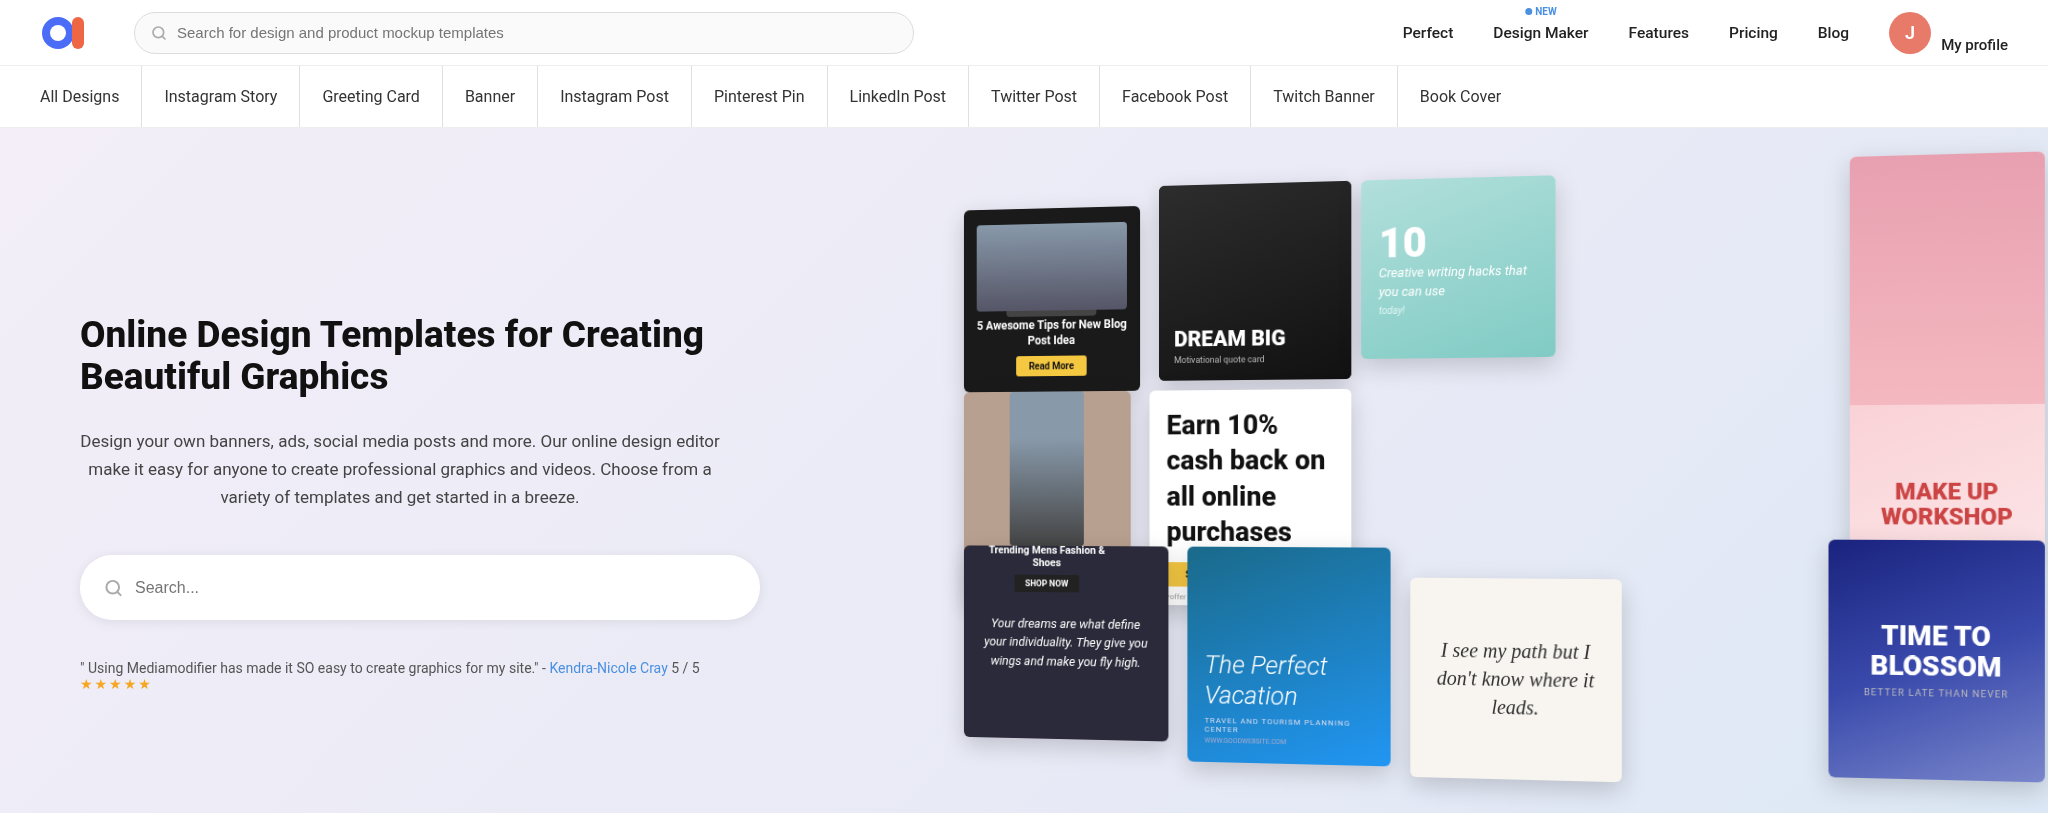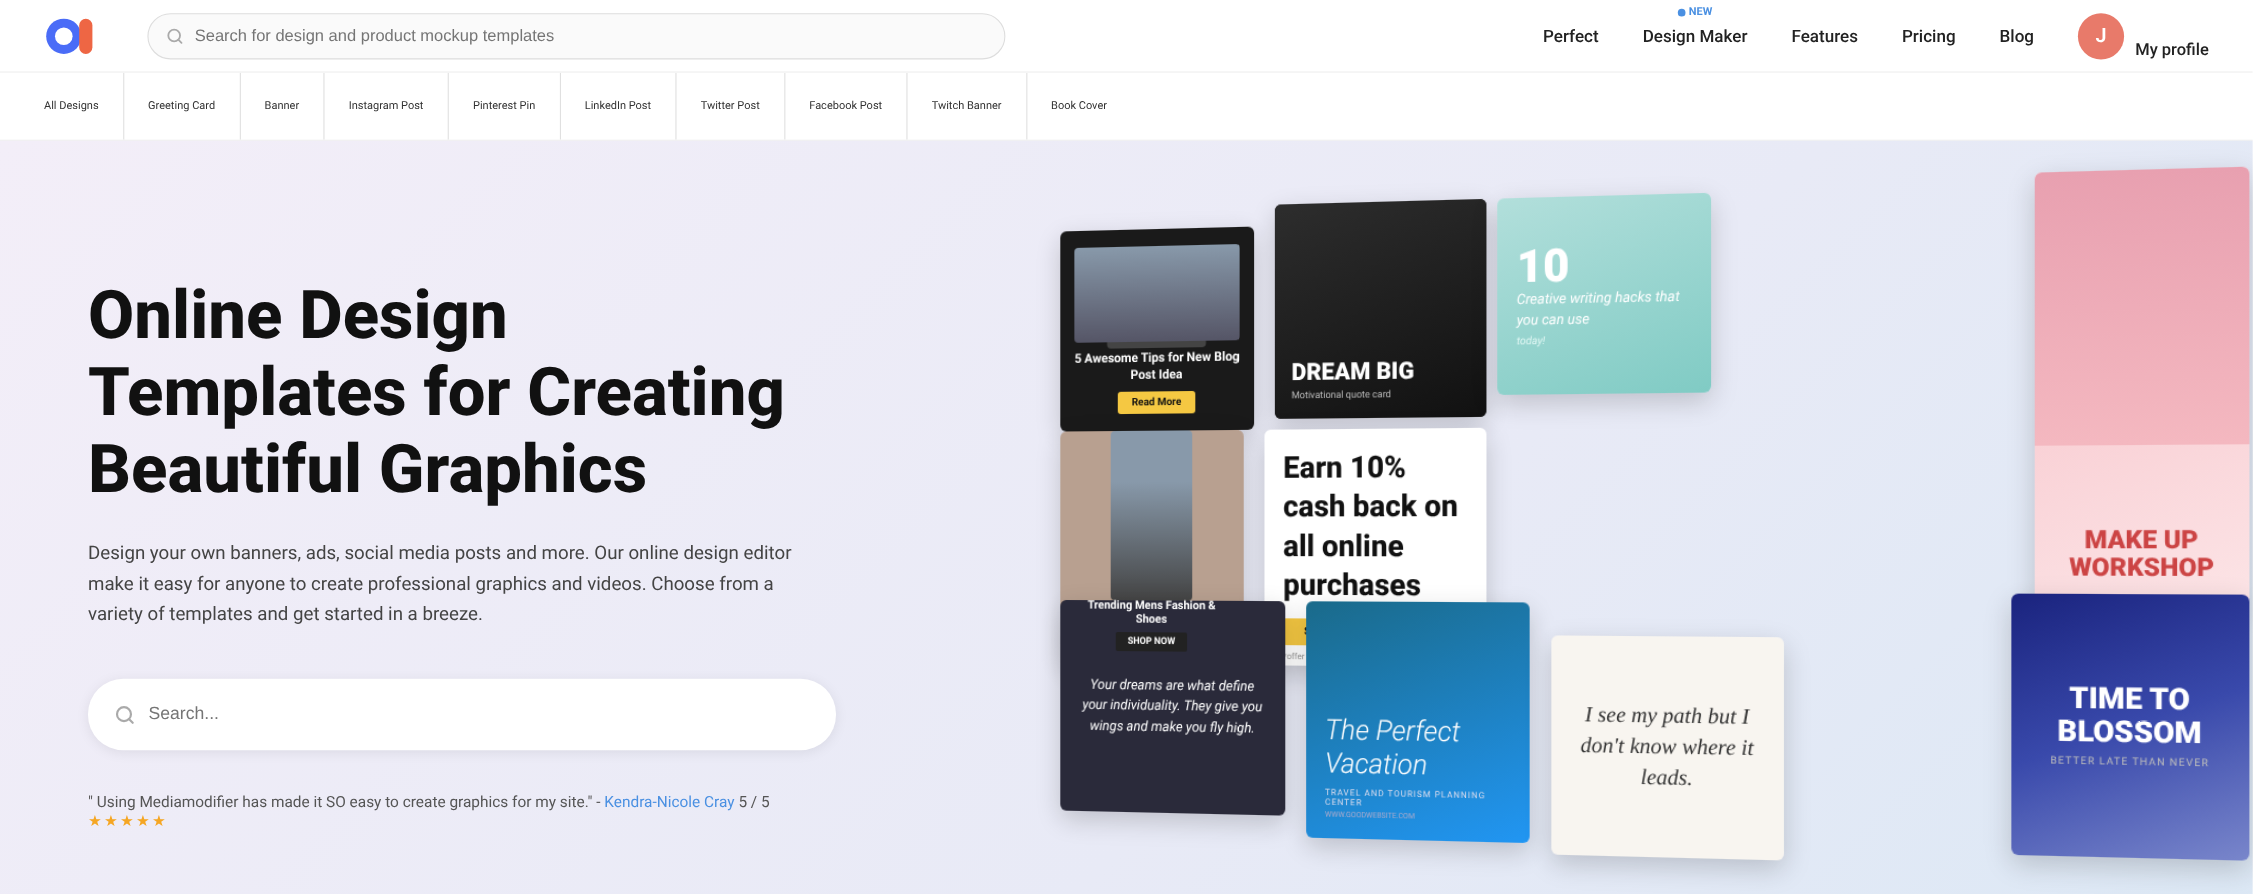--- a/index.html
+++ b/index.html
@@ -105,21 +105,21 @@
       display: flex;
       align-items: center;
       padding: 0 40px;
       height: 62px;
       background: #fff;
       border-bottom: 1px solid #eee;
       gap: 0;
       overflow-x: auto;
     }
     .subnav-item {
-      font-size: 10px;
+      font-size: 16px;
       color: #333;
       padding: 0 22px;
       cursor: pointer;
       white-space: nowrap;
       height: 100%;
       display: flex;
       align-items: center;
       border-right: 1px solid #e0e0e0;
     }
     .subnav-item:first-child { padding-left: 0; }
@@ -134,32 +134,33 @@
       overflow: hidden;
     }
     .hero-left {
       flex: 0 0 780px;
       padding: 90px 60px 60px 80px;
       display: flex;
       flex-direction: column;
       justify-content: center;
     }
     .hero-title {
-      font-size: 61px;
+      font-size: 37px;
       font-weight: 800;
       color: #111;
       line-height: 1.15;
       margin-bottom: 28px;
     }
     .hero-subtitle {
       font-size: 17px;
       color: #444;
       line-height: 1.65;
       max-width: 640px;
       margin-bottom: 44px;
+      text-align: center;
     }
     .hero-search {
       display: flex;
       align-items: center;
       background: #fff;
       border-radius: 32px;
       padding: 0 24px;
       height: 65px;
       width: 680px;
       gap: 12px;
@@ -413,20 +414,21 @@
   </nav>
 
   <div class="profile-area">
     <div class="avatar">J</div>
     <span class="profile-name">My profile</span>
   </div>
 </header>
 
 <nav class="subnav">
   <span class="subnav-item">All Designs</span>
+  <span class="subnav-item">Instagram Story</span>
   <span class="subnav-item">Greeting Card</span>
   <span class="subnav-item">Banner</span>
   <span class="subnav-item">Instagram Post</span>
   <span class="subnav-item">Pinterest Pin</span>
   <span class="subnav-item">LinkedIn Post</span>
   <span class="subnav-item">Twitter Post</span>
   <span class="subnav-item">Facebook Post</span>
   <span class="subnav-item">Twitch Banner</span>
   <span class="subnav-item">Book Cover</span>
 </nav>

